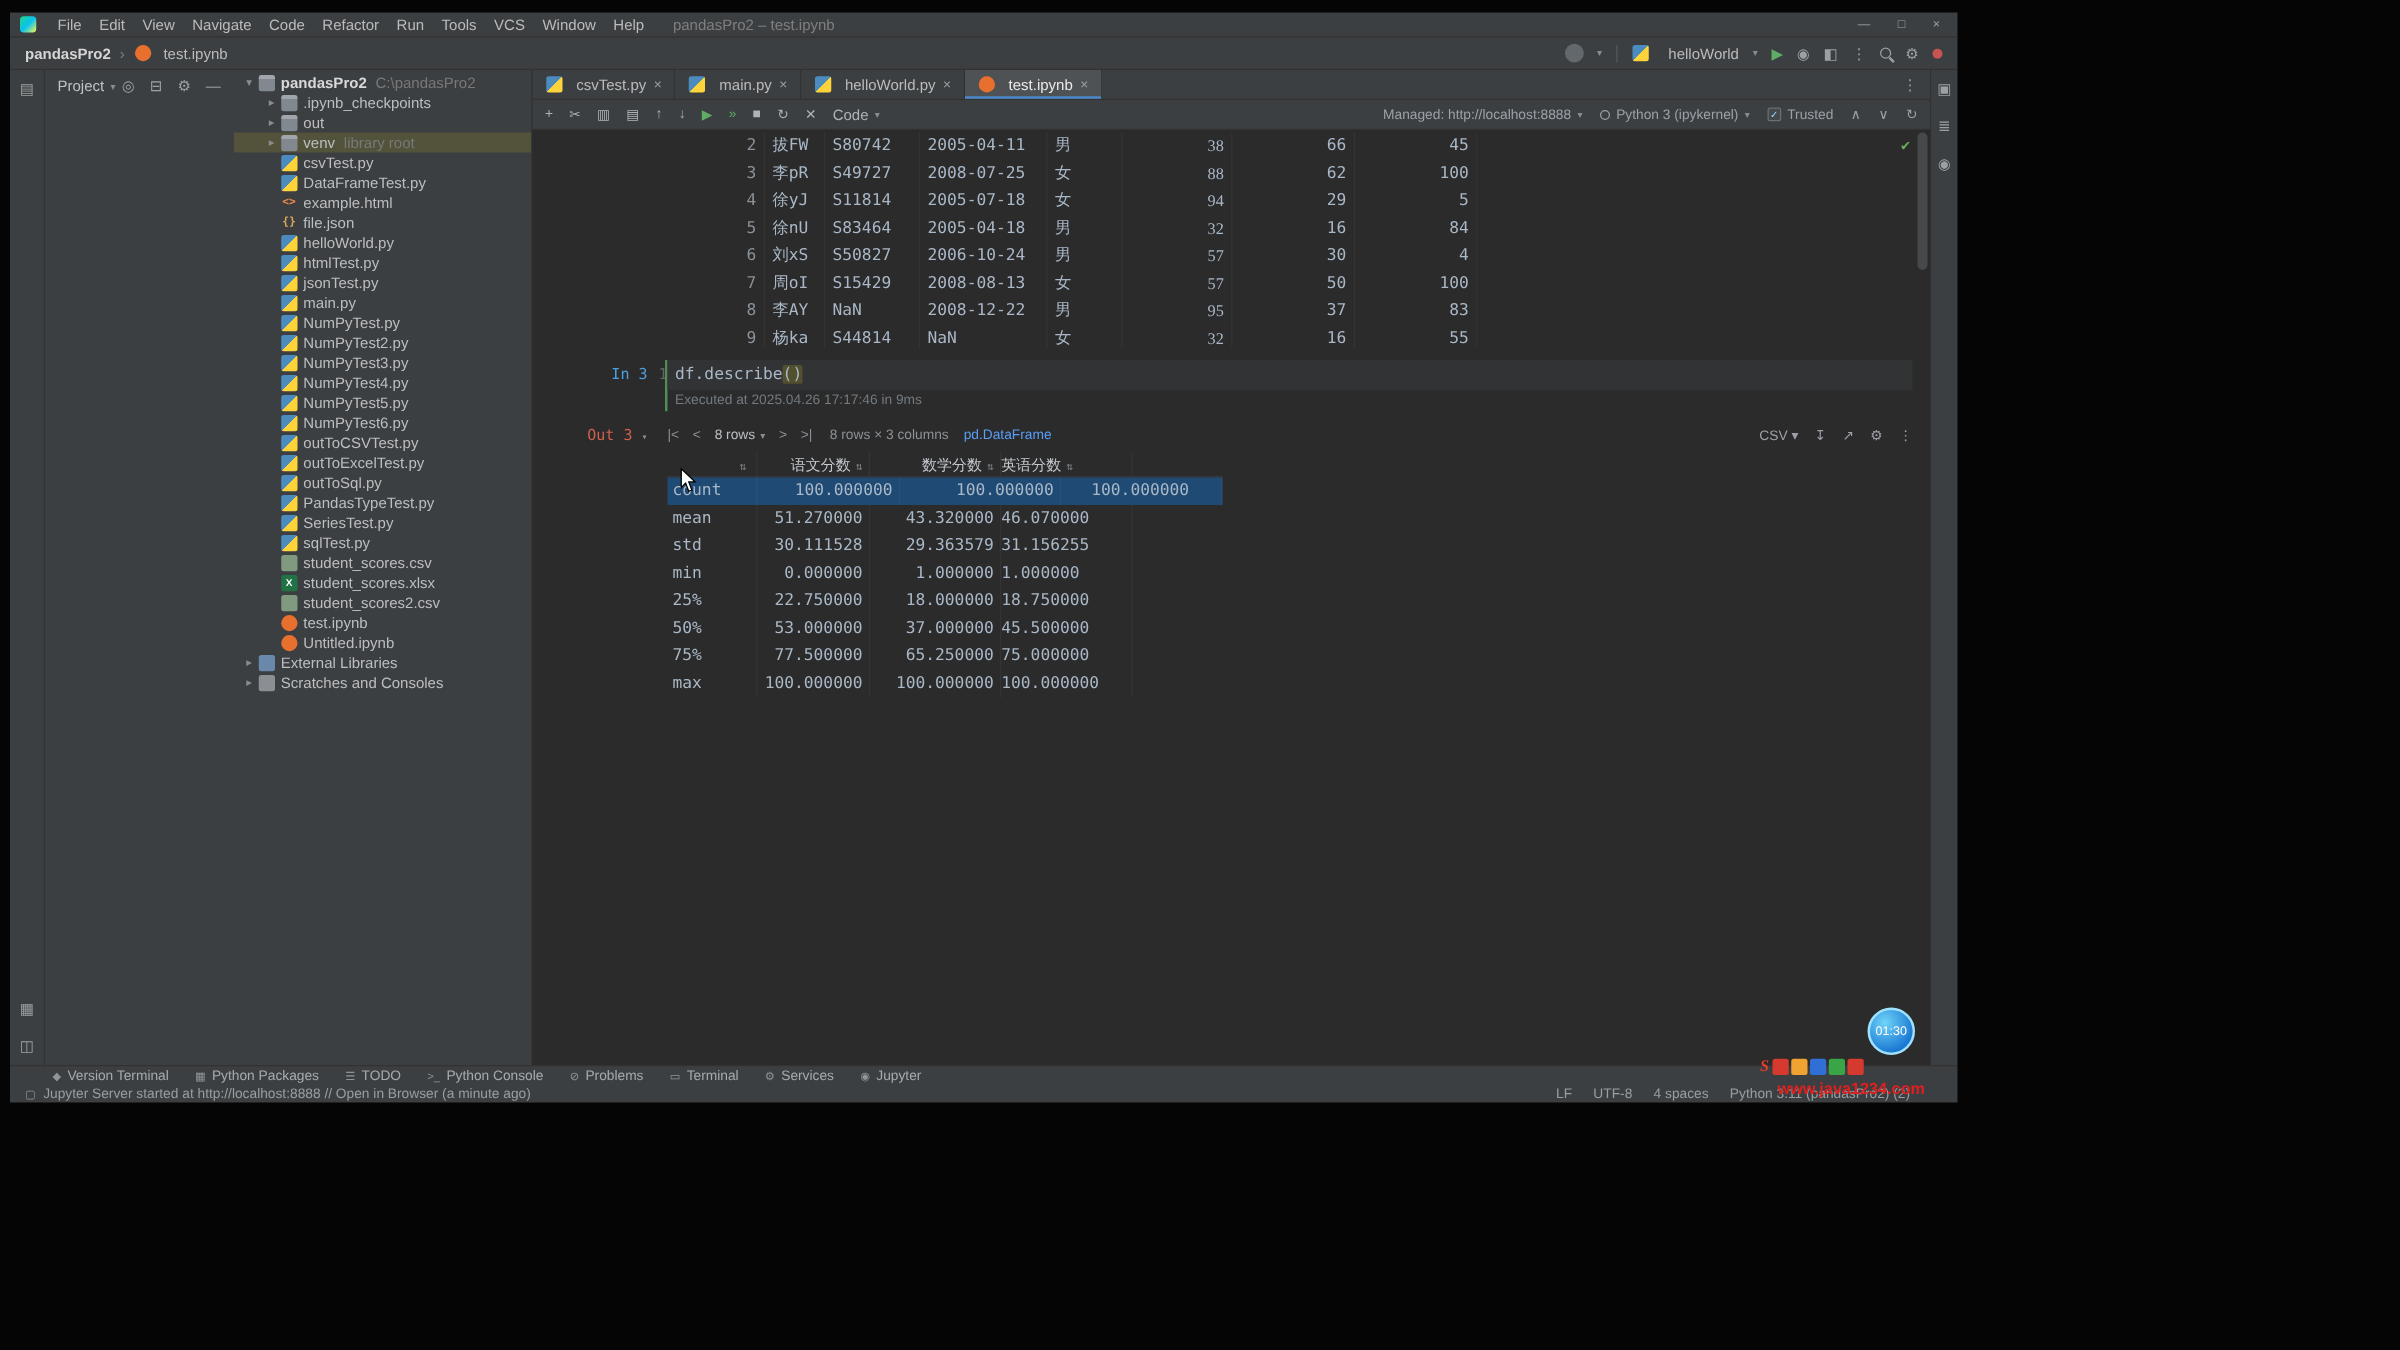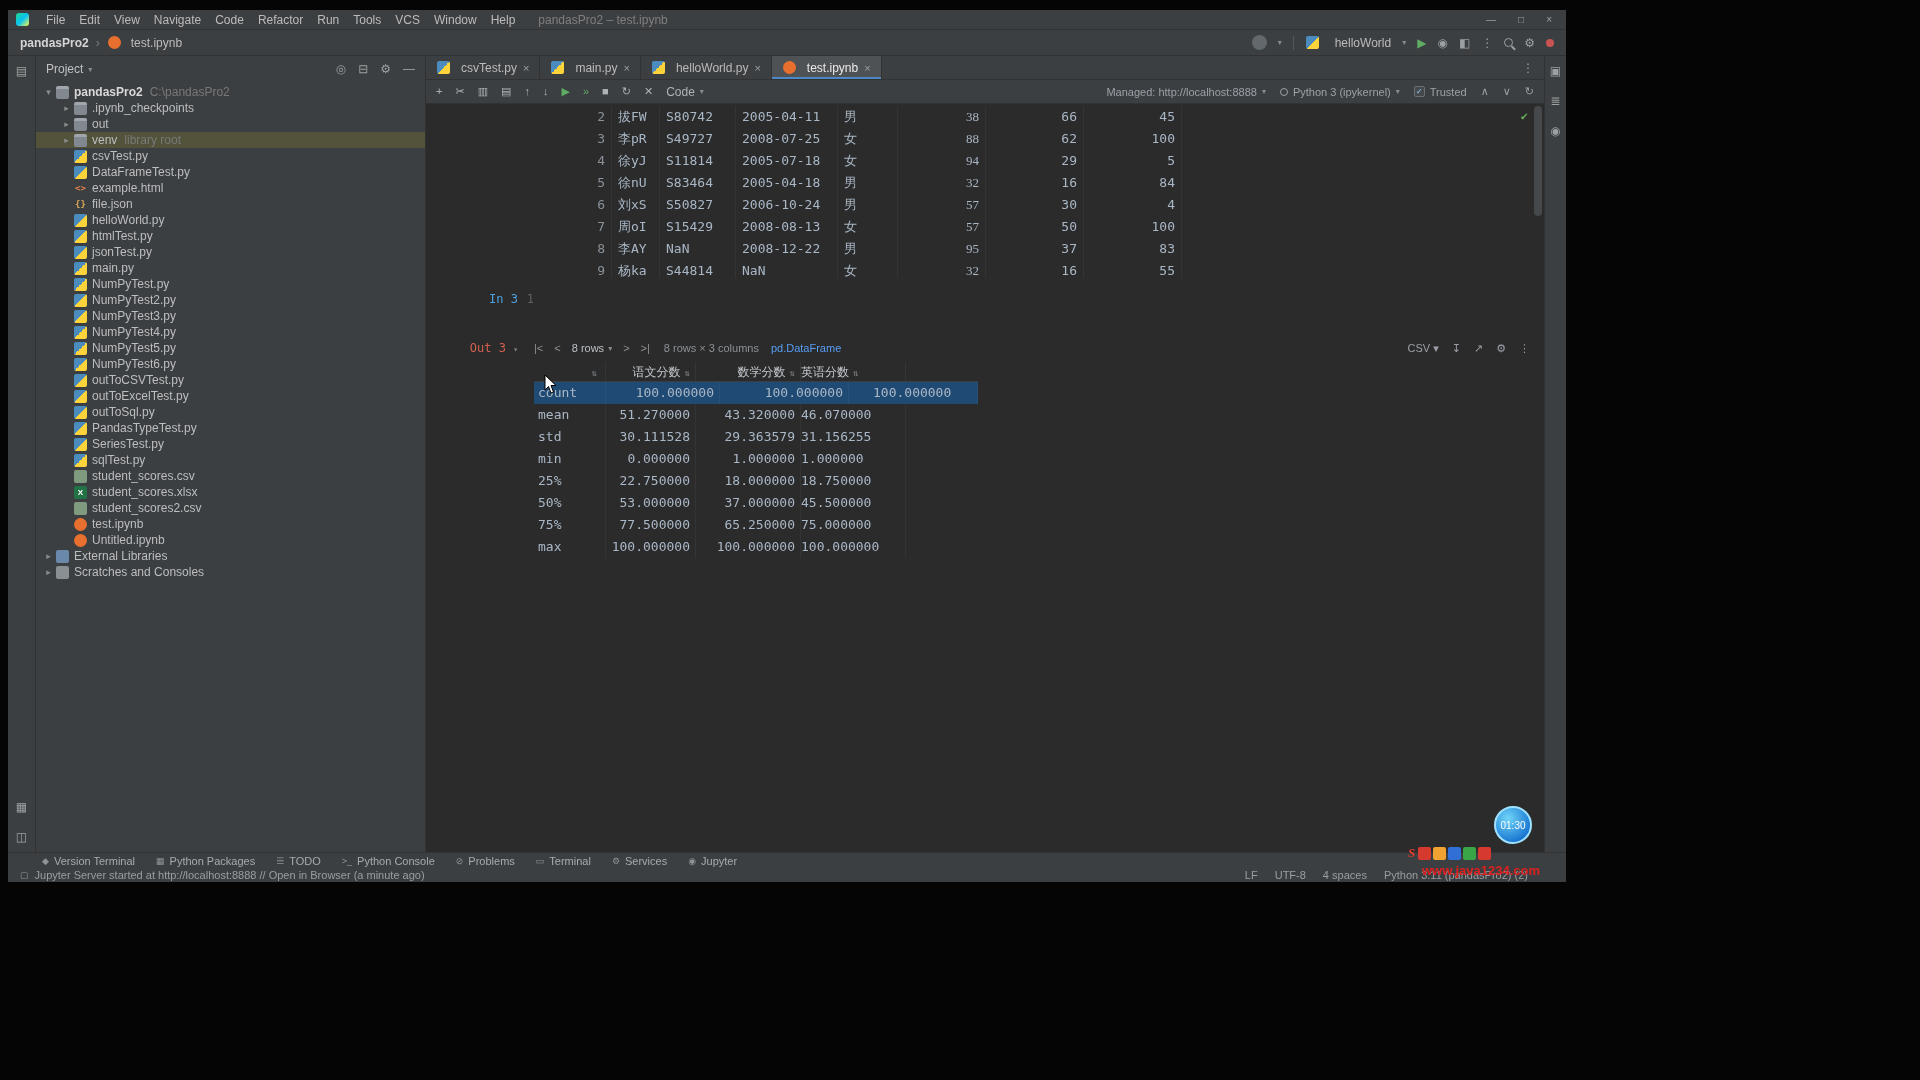--- a/index.html
+++ b/index.html
@@ -39,21 +39,21 @@
   
   .main { display:flex; height:796px; }
   .strip { width:28px; background:#3c3f41; border-right:1px solid #323232; color:#9da0a2;
            display:flex; flex-direction:column; align-items:center; padding:8px 0; gap:16px; }
   .strip.right { width:22px; border-right:none; border-left:1px solid #323232; font-size:10px; }
   .sicon { cursor:pointer; font-size:12px; }
   .spacer { flex:1; }
 
   
   .project { width:390px; background:#3c3f41; border-right:1px solid #323232;
-             display:flex; flex-direction:column; }
+             display:flex; flex-direction:row; }
   .project-header { height:26px; display:flex; align-items:center; padding:0 10px; gap:5px;
                     color:#bfc1c3; flex:none; }
   .ph-icons { margin-left:auto; display:flex; gap:12px; color:#9da0a2; }
   .tree { flex:1; overflow:hidden; font-size:12px; color:#bcbec0; padding-top:2px; }
   .trow { height:16px; display:flex; align-items:center; white-space:nowrap; cursor:default; }
   .trow .arrow { width:13px; color:#8c8c8c; font-size:9px; text-align:center; flex:none; }
   .trow.hl { background:#53533b; }
   .trow.root .label { font-weight:bold; color:#d8d8d8; }
   .trow .suffix { color:#787878; margin-left:7px; }
   .ticon { width:13px; height:13px; border-radius:2px; margin:0 5px 0 1px; flex:none;
@@ -555,20 +555,22 @@
               <span class="pc4">女</span>
               <span class="pc5">32</span>
               <span class="pc6">16</span>
               <span class="pc7">55</span>
             </div>
           </div>
 
         <div id="in-label">In 3</div>
         <div id="line-no">1</div>
         <div id="cell-block">
+          <div class="code-line"><span>df.describe</span><span class="paren-hl">()</span></div>
+          <div class="exec-line">Executed at 2025.04.26 17:17:46 in 9ms</div>
         </div>
 
         <div id="out-row">
           <span id="out-label"><span>Out 3</span> <span class="dd-caret">▾</span></span>
           <span class="pag">
             <span class="pg-btn">|&lt;</span>
             <span class="pg-btn">&lt;</span>
             <span class="pg-dd">
               <span>8 rows</span>
               <span class="dd-caret">▾</span>

